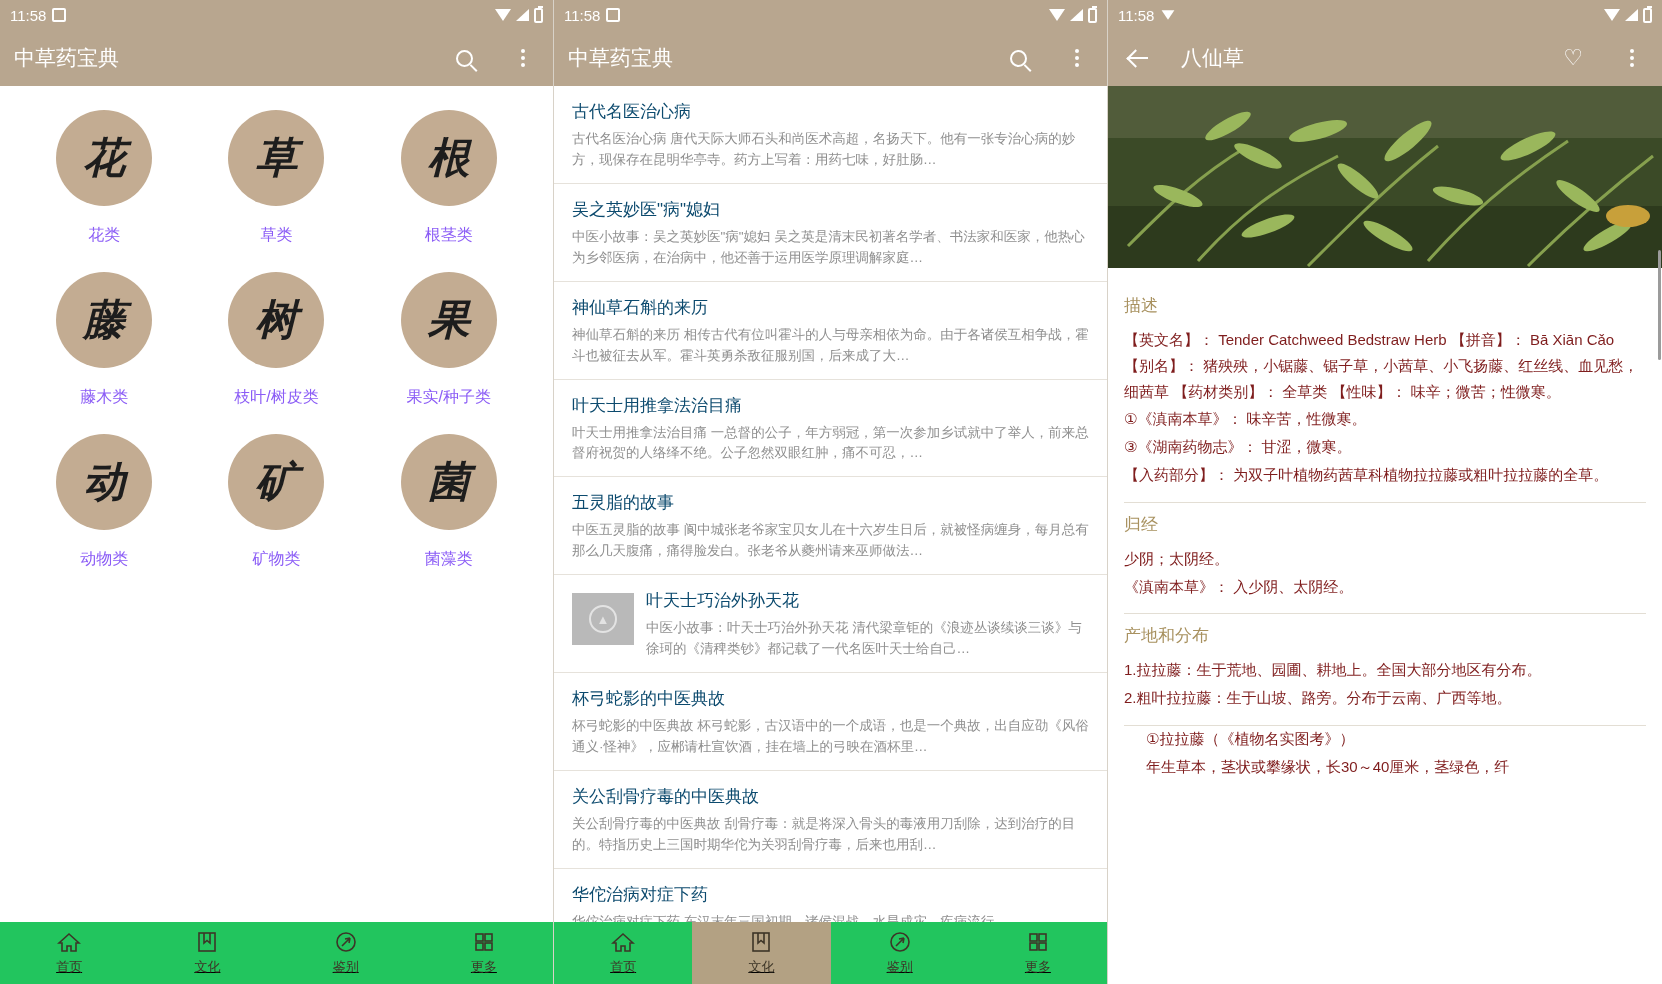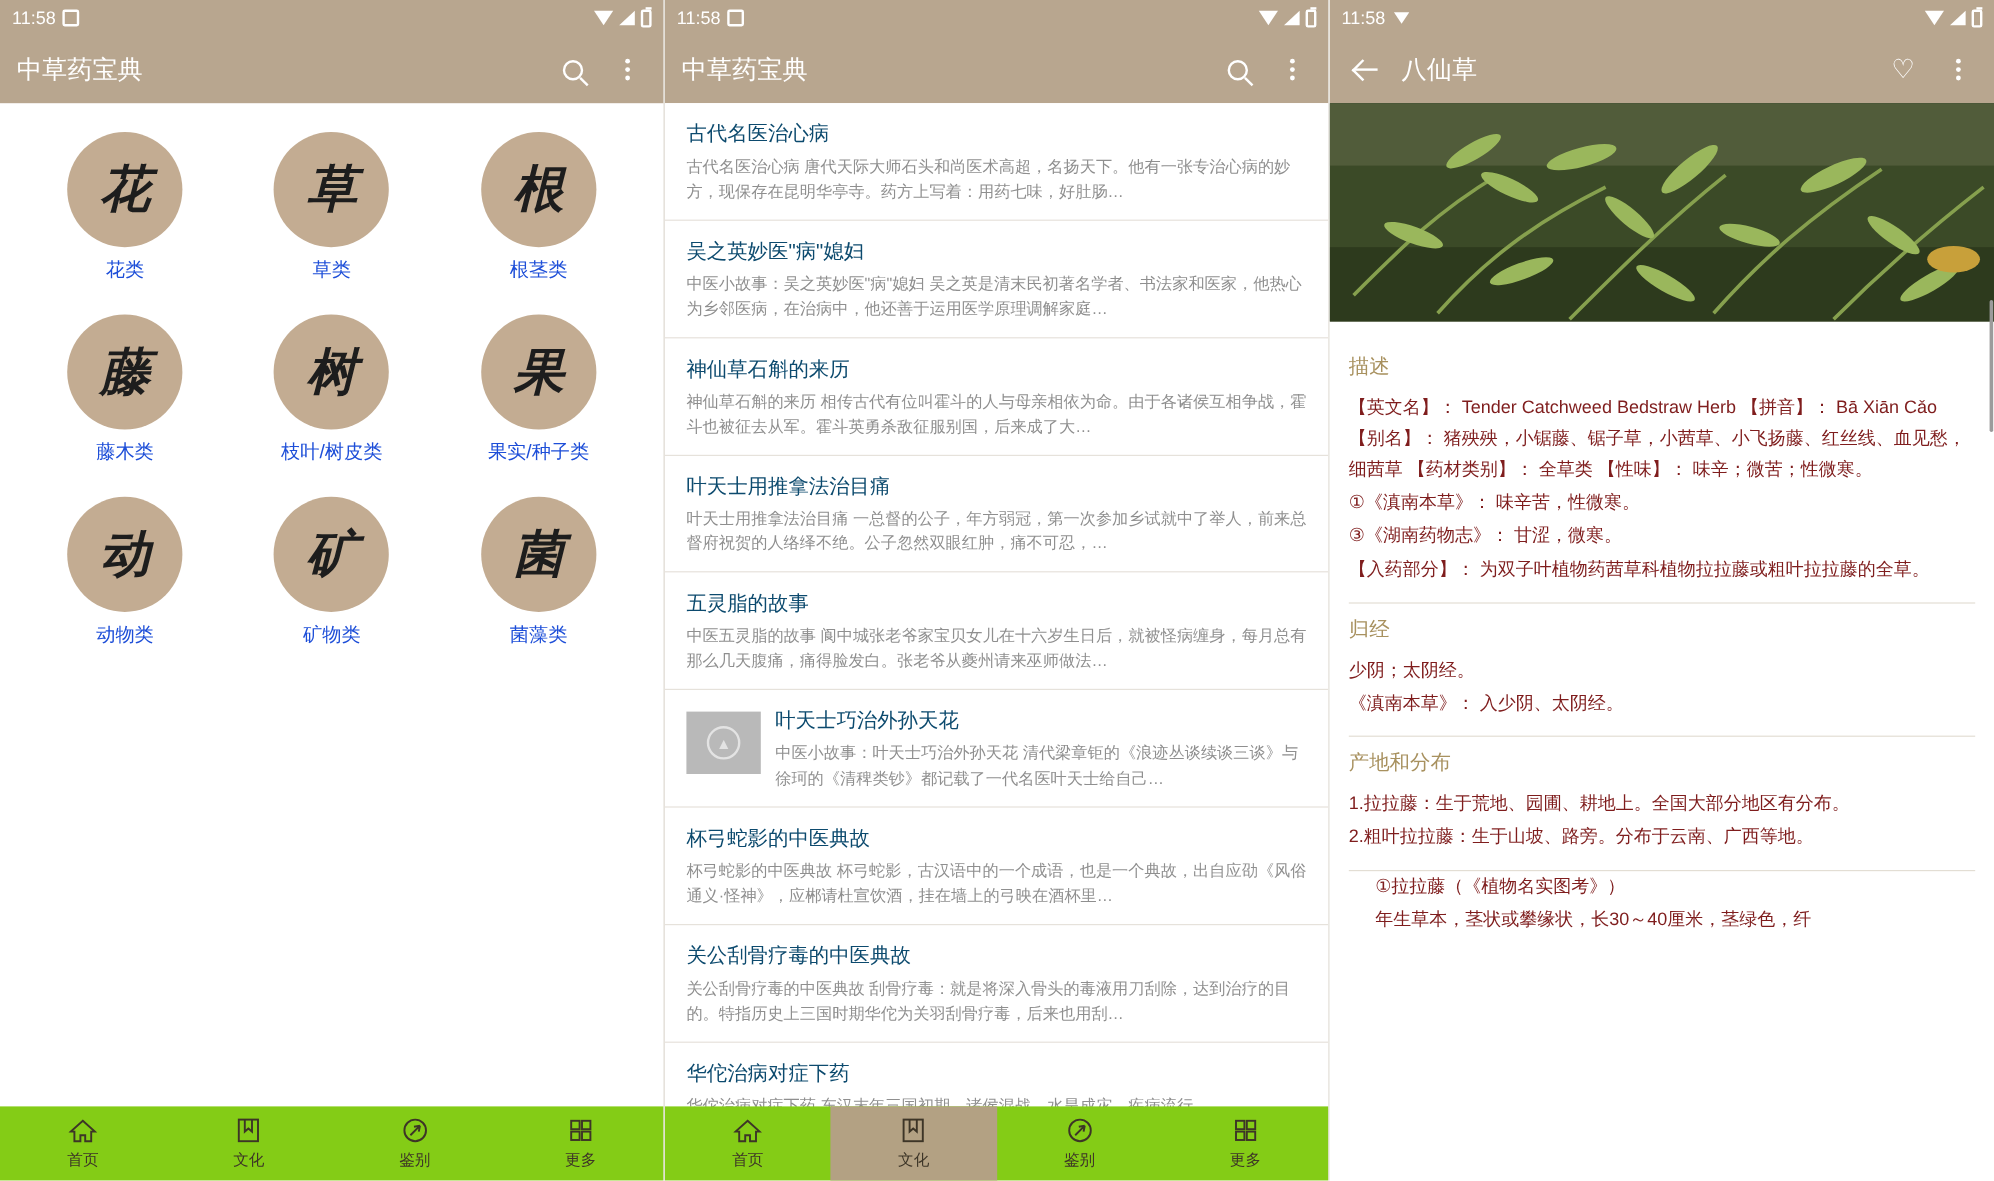--- a/index.html
+++ b/index.html
@@ -40,21 +40,21 @@
     position: relative;
   }
   .battery::after {
     content: ""; position: absolute; top: -4px; left: 2px;
     width: 5px; height: 2px; background: #fff;
   }
 
   
   .appbar {
     height: 56px; background: #b8a68f; color: #fff;
-    display: flex; align-items: center; padding: 0 14px; gap: 14px;
+    display: flex; align-items: center; padding: 0 14px; gap: 27px;
   }
   .appbar-title { font-size: 21px; flex: 1; }
   .icon-btn {
     width: 32px; height: 32px; display: flex; align-items: center;
     justify-content: center; cursor: pointer;
   }
   .ic-search {
     width: 17px; height: 17px; border: 2.3px solid #fff; border-radius: 50%;
     position: relative;
   }
@@ -85,21 +85,21 @@
     row-gap: 26px;
   }
   .grid-cell { display: flex; flex-direction: column; align-items: center; cursor: pointer; }
   .circle {
     width: 96px; height: 96px; border-radius: 50%; background: #c3ac92;
     display: flex; align-items: center; justify-content: center;
     color: #1d1d1d; font-size: 42px;
     font-family: "DejaVu Serif", "Liberation Serif", serif;
     font-style: italic; font-weight: bold;
   }
-  .cell-label { margin-top: 9px; font-size: 16px; color: #1d4ed8; }
+  .cell-label { margin-top: 19px; font-size: 16px; color: #8b5cf6; }
 
   
   .list { height: 838px; overflow: hidden; background: #fff; }
   .list-item {
     padding: 14px 18px 12px 18px; border-bottom: 1px solid #e6e2db;
     display: flex; gap: 12px; cursor: pointer;
   }
   .thumb {
     width: 62px; height: 52px; background: #b9b9b9; flex: 0 0 62px;
     display: flex; align-items: center; justify-content: center;
@@ -135,21 +135,21 @@
   .sec-body p { margin-bottom: 2px; }
   .divider { height: 1px; background: #e3ded4; margin: 14px 0 0 0; }
   .scrollbar {
     position: absolute; right: 1px; top: 250px; width: 3px; height: 110px;
     background: #9b9b9b; border-radius: 2px;
   }
 
   
   .bottomnav {
     position: absolute; bottom: 0; left: 0; width: 100%; height: 62px;
-    background: #84cc16; display: flex;
+    background: #22c55e; display: flex; text-decoration: underline;
   }
   .nav-item {
     flex: 1; display: flex; flex-direction: column; align-items: center;
     justify-content: center; gap: 4px; color: #3d3527; font-size: 13px;
     cursor: pointer;
   }
   .nav-item.active { background: #b3a183; }
   .nav-glyph { height: 24px; display: flex; align-items: center; justify-content: center; }
   .nav-glyph svg { display: block; }
 </style>

